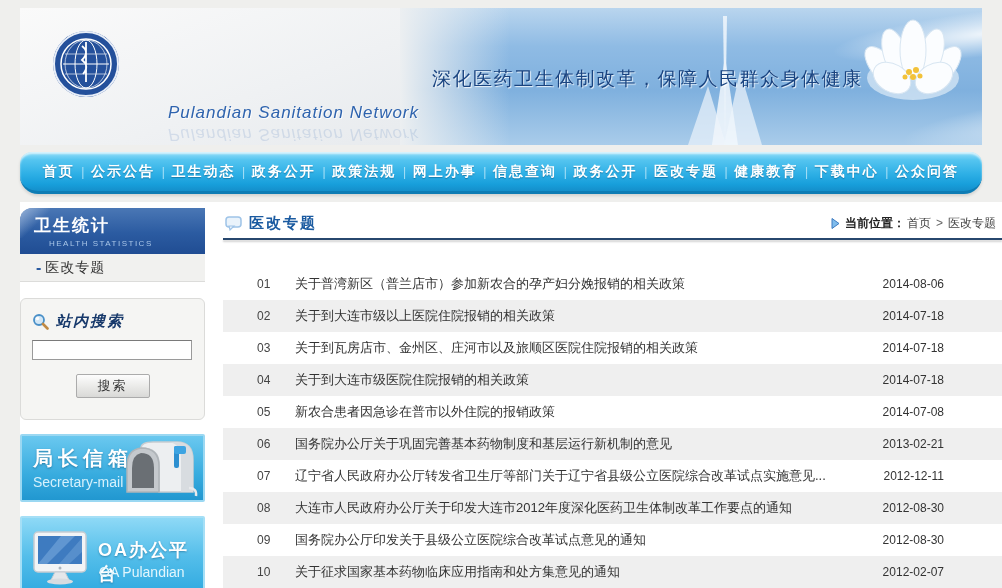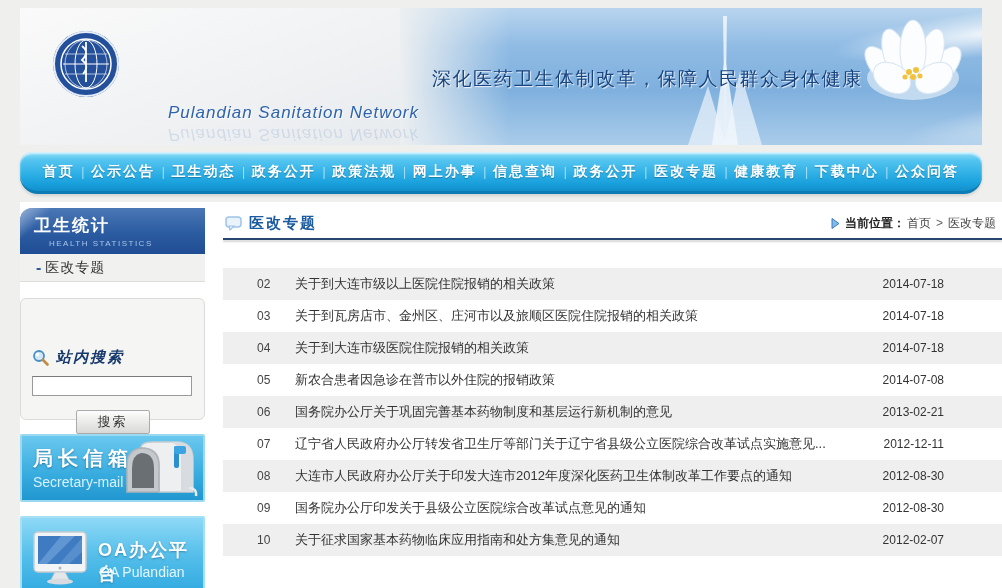--- a/index.html
+++ b/index.html
@@ -90,21 +90,21 @@
     background:#F1F1EF; height:28px; display:flex; align-items:center;
     padding-left:16px; border-bottom:1px solid #DCDCDA; cursor:pointer;
   }
   .stats-bullet { color:#2A5AA0; font-weight:bold; margin-right:4px; }
   .stats-item-label { color:#333; font-size:14px; letter-spacing:1px; }
 
   .search-box {
     margin-top:16px; background:#F5F5F3; border:1px solid #DBDBD9; border-radius:6px;
     padding:13px 11px 18px; height:122px;
   }
-  .search-title-row { display:flex; align-items:center;margin-top:36px; }
+  .search-title-row { display:flex; align-items:center; }
   .search-title { font-size:15px; font-weight:bold; font-style:italic; color:#17396B; letter-spacing:2px; margin-left:7px; }
   .search-input {
     width:160px; height:20px; border:1px solid #9A9A9A; border-top-color:#7A7A7A;
     background:#fff; margin-top:9px; font-size:12px; padding:0 3px;
   }
   .search-button {
     display:block; margin:14px auto 0; width:74px; height:24px;
     background:linear-gradient(180deg,#FDFDFD 0%,#E9E9E7 55%,#D9D9D7 100%);
     border:1px solid #ABABAB; border-radius:2px; font-size:13px; color:#333;
     letter-spacing:2px; cursor:pointer;
@@ -299,20 +299,25 @@
           <span class="bc-label">当前位置：</span>
           <span style="display:flex;align-items:center;">
               <a class="bc-link">首页</a>
               <span class="bc-sep">&gt;</span>
               <a class="bc-link">医改专题</a>
             </span>
         </div>
       </div>
       <div class="content-divider"></div>
       <div class="article-list">
+          <div class="article-row">
+            <span class="article-num">01</span>
+            <a class="article-title">关于普湾新区（普兰店市）参加新农合的孕产妇分娩报销的相关政策</a>
+            <span class="article-date">2014-08-06</span>
+          </div>
           <div class="article-row alt">
             <span class="article-num">02</span>
             <a class="article-title">关于到大连市级以上医院住院报销的相关政策</a>
             <span class="article-date">2014-07-18</span>
           </div>
           <div class="article-row">
             <span class="article-num">03</span>
             <a class="article-title">关于到瓦房店市、金州区、庄河市以及旅顺区医院住院报销的相关政策</a>
             <span class="article-date">2014-07-18</span>
           </div>

